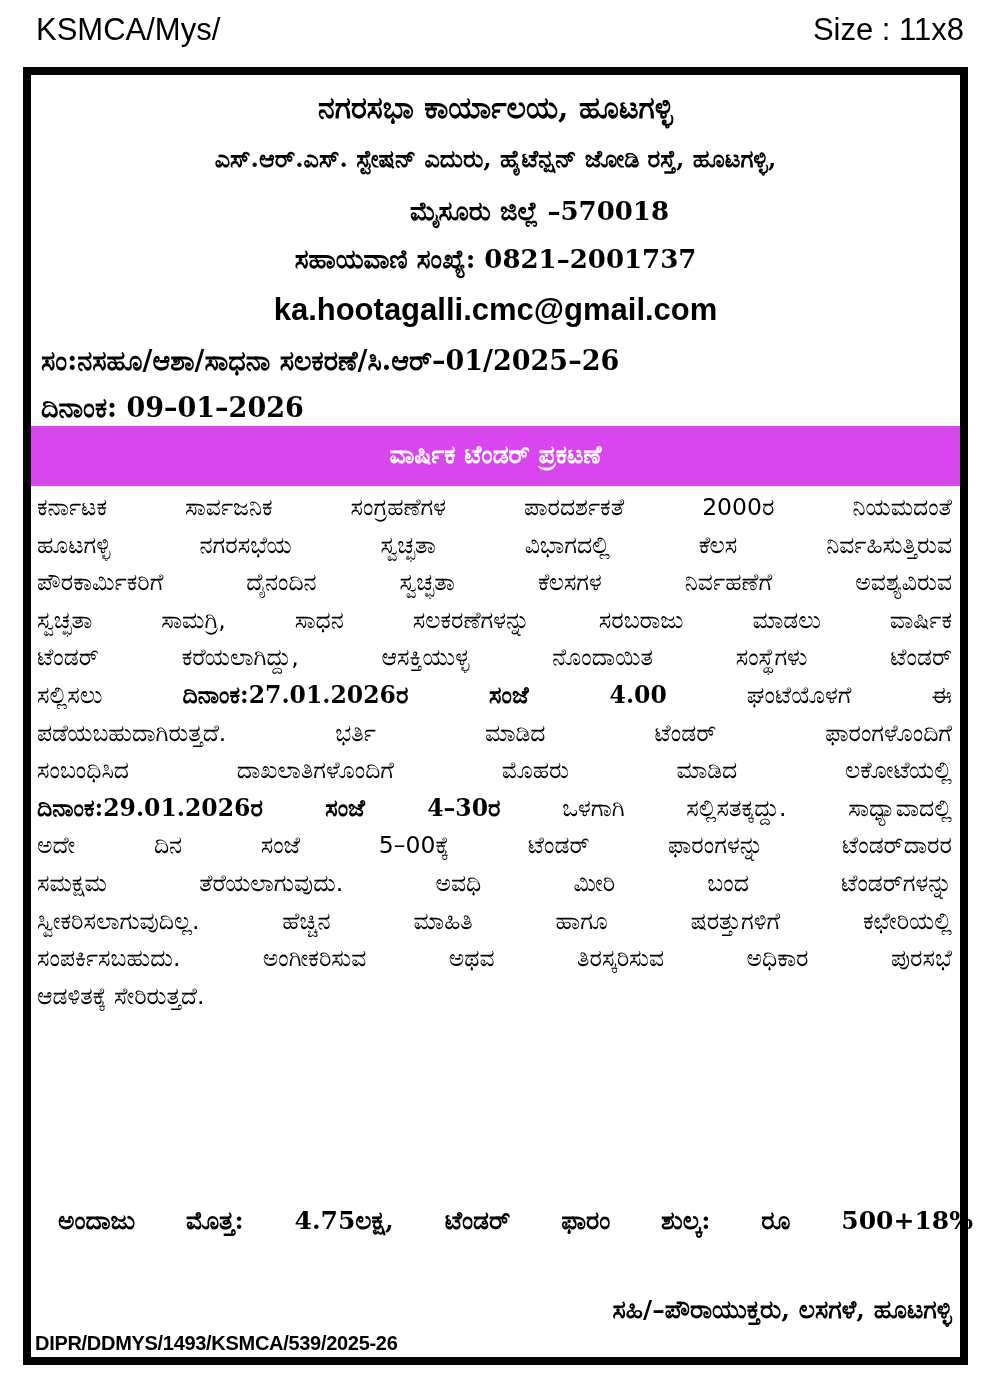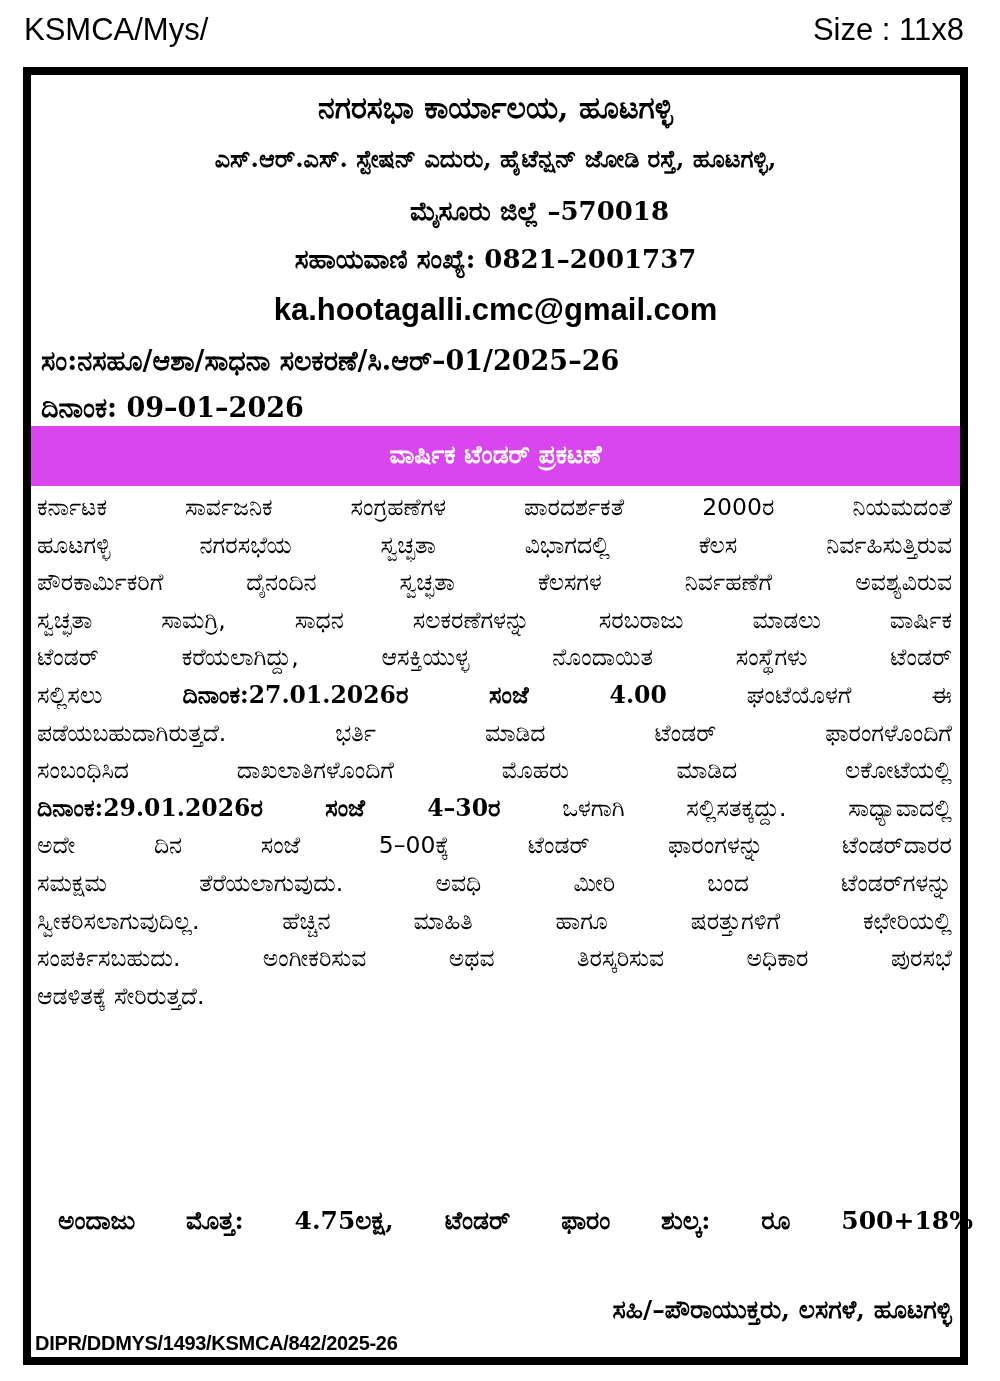--- a/index.html
+++ b/index.html
@@ -1,17 +1,17 @@
 <!DOCTYPE html>
 <html><head>
 <meta charset="utf-8">
 <style>
   html, body { margin:0; padding:0; background:#ffffff; }
   body { width:1000px; height:1381px; position:relative; overflow:hidden; color:#000; }
-  .corner { position:absolute; top:8px; font-family:"Liberation Sans", sans-serif; font-size:31px; line-height:44px; }
+  .corner { position:absolute; top:8px; font-family:"Liberation Sans", sans-serif; font-size:31px; line-height:44px;margin-left:12px; }
   .corner.left { left:24px; }
   .corner.right { right:36px; }
   .frame { position:absolute; left:23px; top:67px; width:929px; height:1282px; border:8px solid #000; background:#fff; }
   .head { position:absolute; left:0; top:0; width:929px; height:346px; }
   .hl { position:absolute; left:0; width:929px; text-align:center; white-space:nowrap; font-family:"DejaVu Serif", serif; font-weight:bold; color:#000; }
   .hl.l { text-align:left; left:10px; width:919px; }
   .title-bar { position:absolute; left:0; top:351px; width:929px; height:60px; background:#d946ef; color:#fff; text-align:center; font-family:"DejaVu Sans", sans-serif; font-weight:bold; font-size:25px; line-height:58px; }
   .bodytext { position:absolute; left:6px; top:414px; width:915px; font-family:"DejaVu Sans", sans-serif; font-size:23.5px; }
   .line { display:block; height:37.6px; line-height:37.6px; white-space:nowrap; text-align:justify; text-align-last:justify; overflow:hidden; }
   .line.last { text-align-last:left; }
@@ -57,14 +57,14 @@
       <span class="line"><span>ಸ್ವೀಕರಿಸಲಾಗುವುದಿಲ್ಲ. ಹೆಚ್ಚಿನ ಮಾಹಿತಿ ಹಾಗೂ ಷರತ್ತುಗಳಿಗೆ ಕಛೇರಿಯಲ್ಲಿ</span></span>
       <span class="line"><span>ಸಂಪರ್ಕಿಸಬಹುದು. ಅಂಗೀಕರಿಸುವ ಅಥವ ತಿರಸ್ಕರಿಸುವ ಅಧಿಕಾರ ಪುರಸಭೆ</span></span>
       <span class="line last"><span>ಆಡಳಿತಕ್ಕೆ ಸೇರಿರುತ್ತದೆ.</span></span>
     </div>
 
   <div class="amount">
     <span class="line">ಅಂದಾಜು ಮೊತ್ತ: 4.75ಲಕ್ಷ, ಟೆಂಡರ್ ಫಾರಂ ಶುಲ್ಕ: ರೂ 500+18%</span>
   </div>
 
   <div class="sign">ಸಹಿ/–ಪೌರಾಯುಕ್ತರು, ಲಸಗಳೆ, ಹೂಟಗಳ್ಳಿ</div>
-  <div class="ref">DIPR/DDMYS/1493/KSMCA/842/2025-26</div>
+  <div class="ref">DIPR/DDMYS/1493/KSMCA/539/2025-26</div>
 </div>
 
 </body></html>

